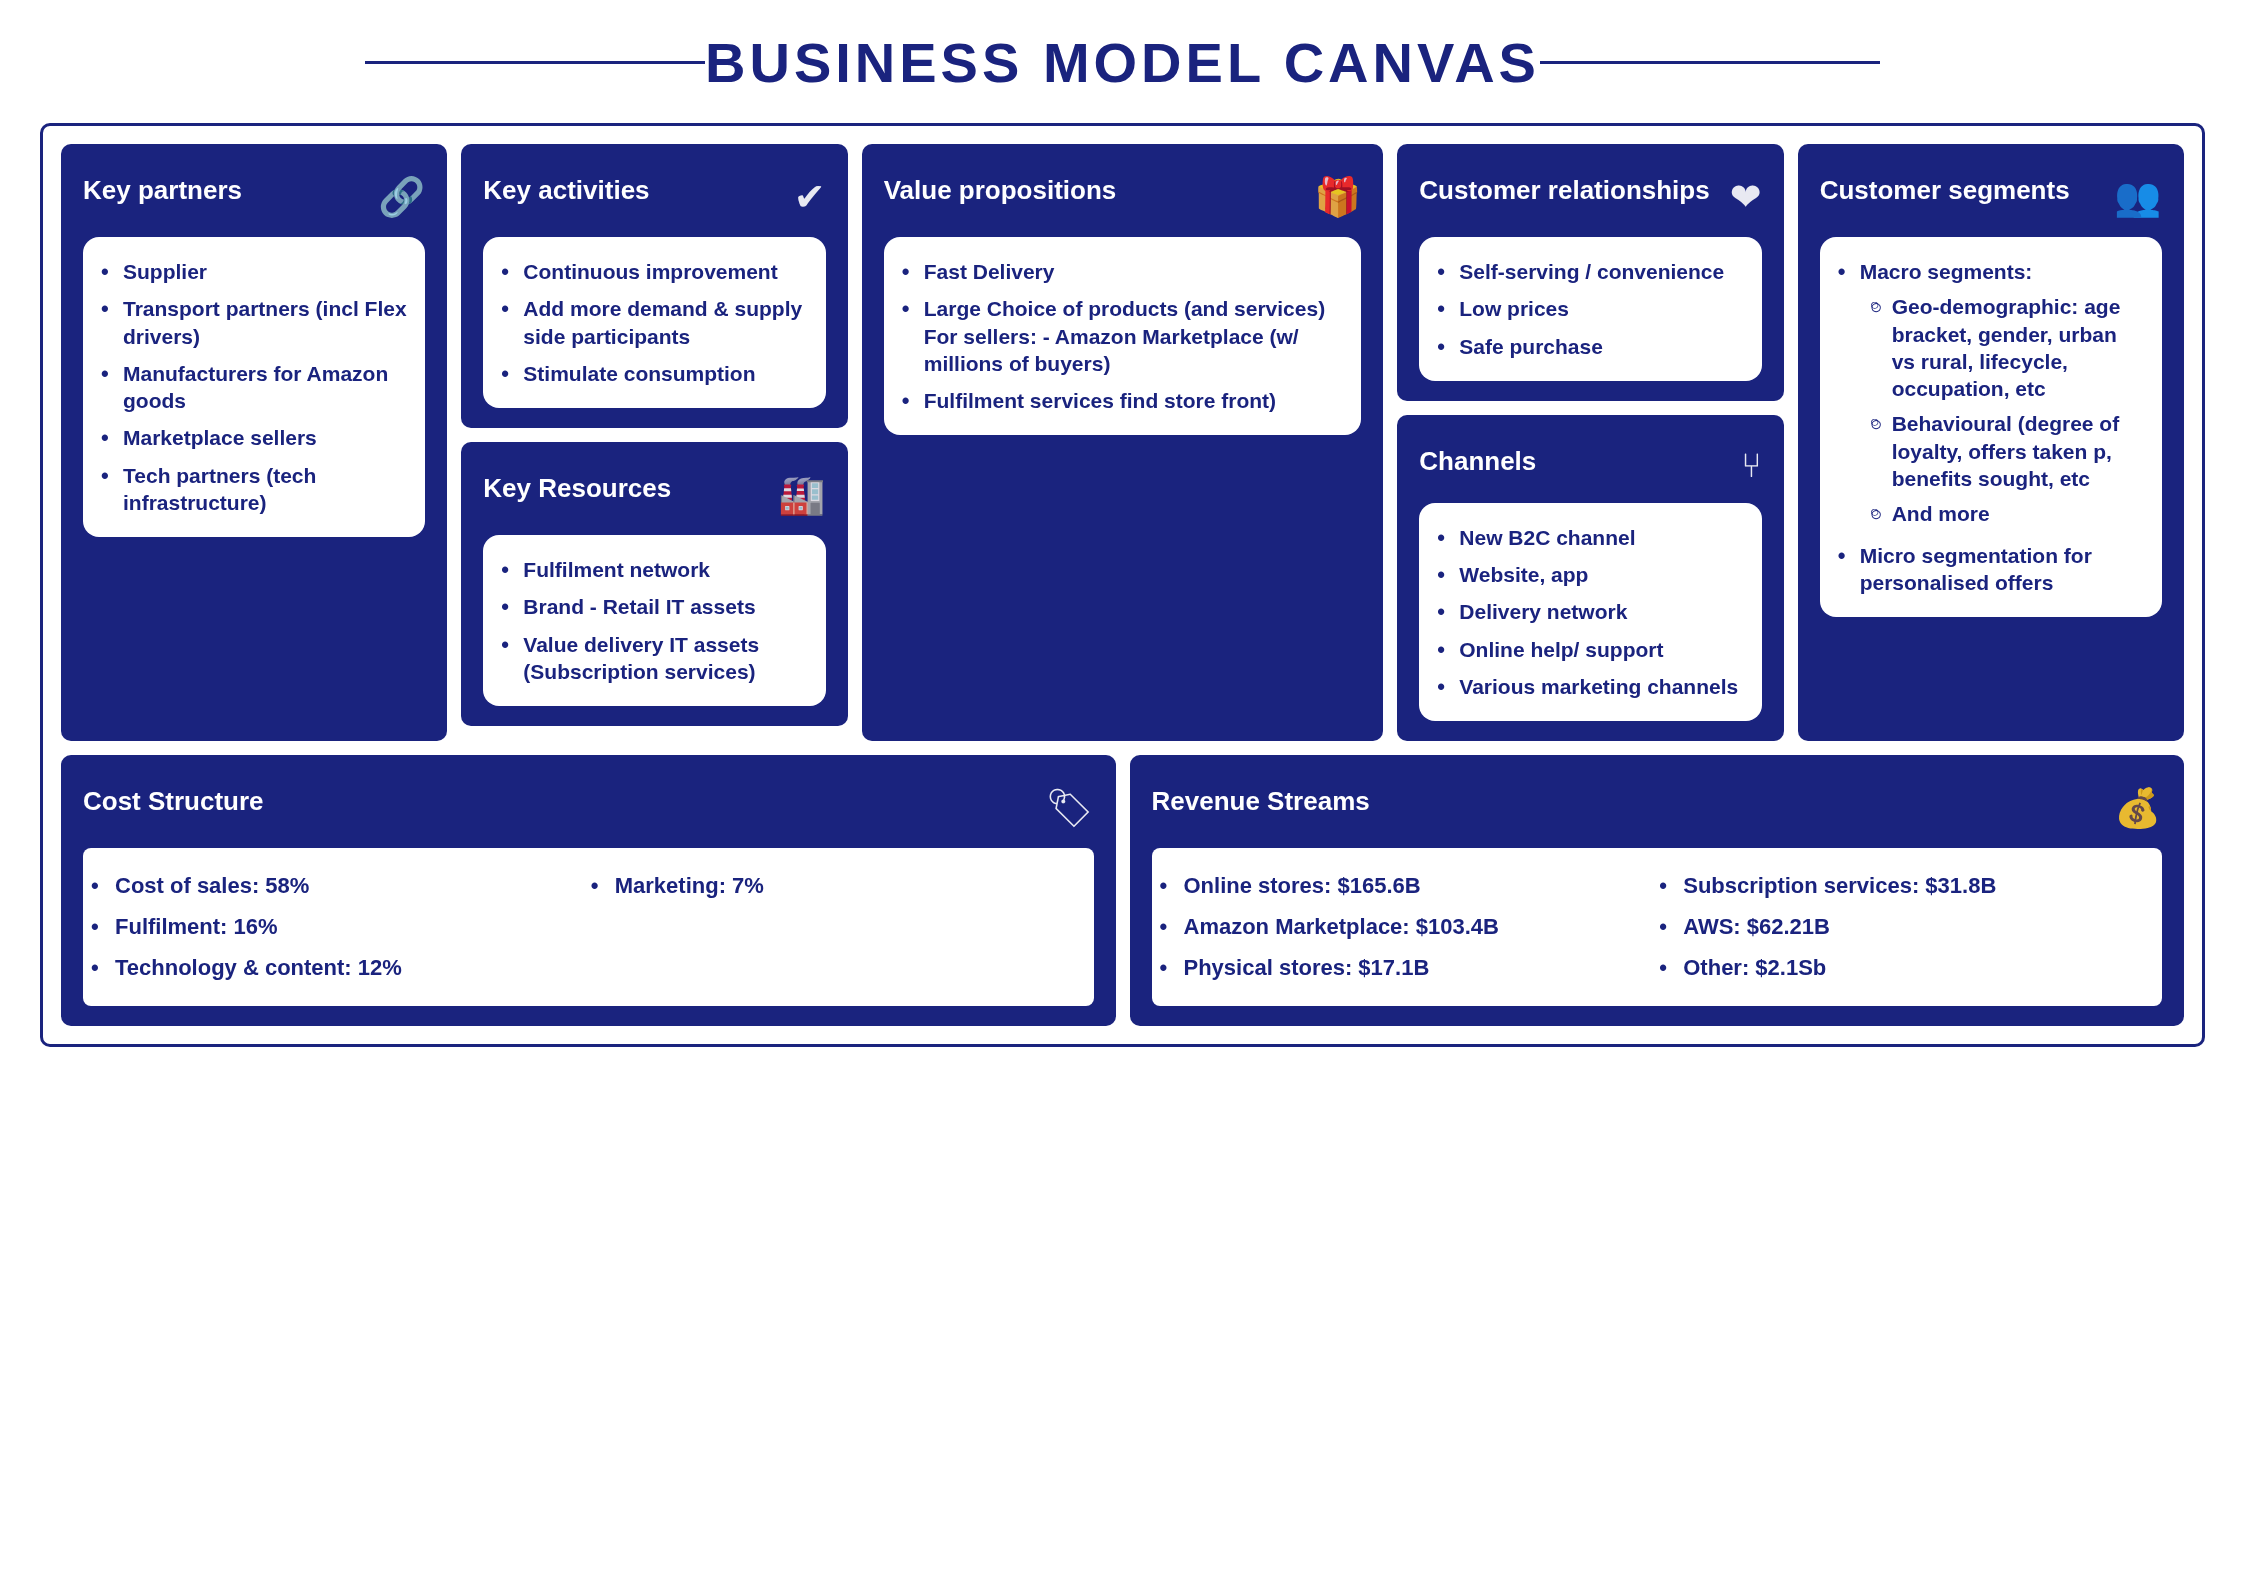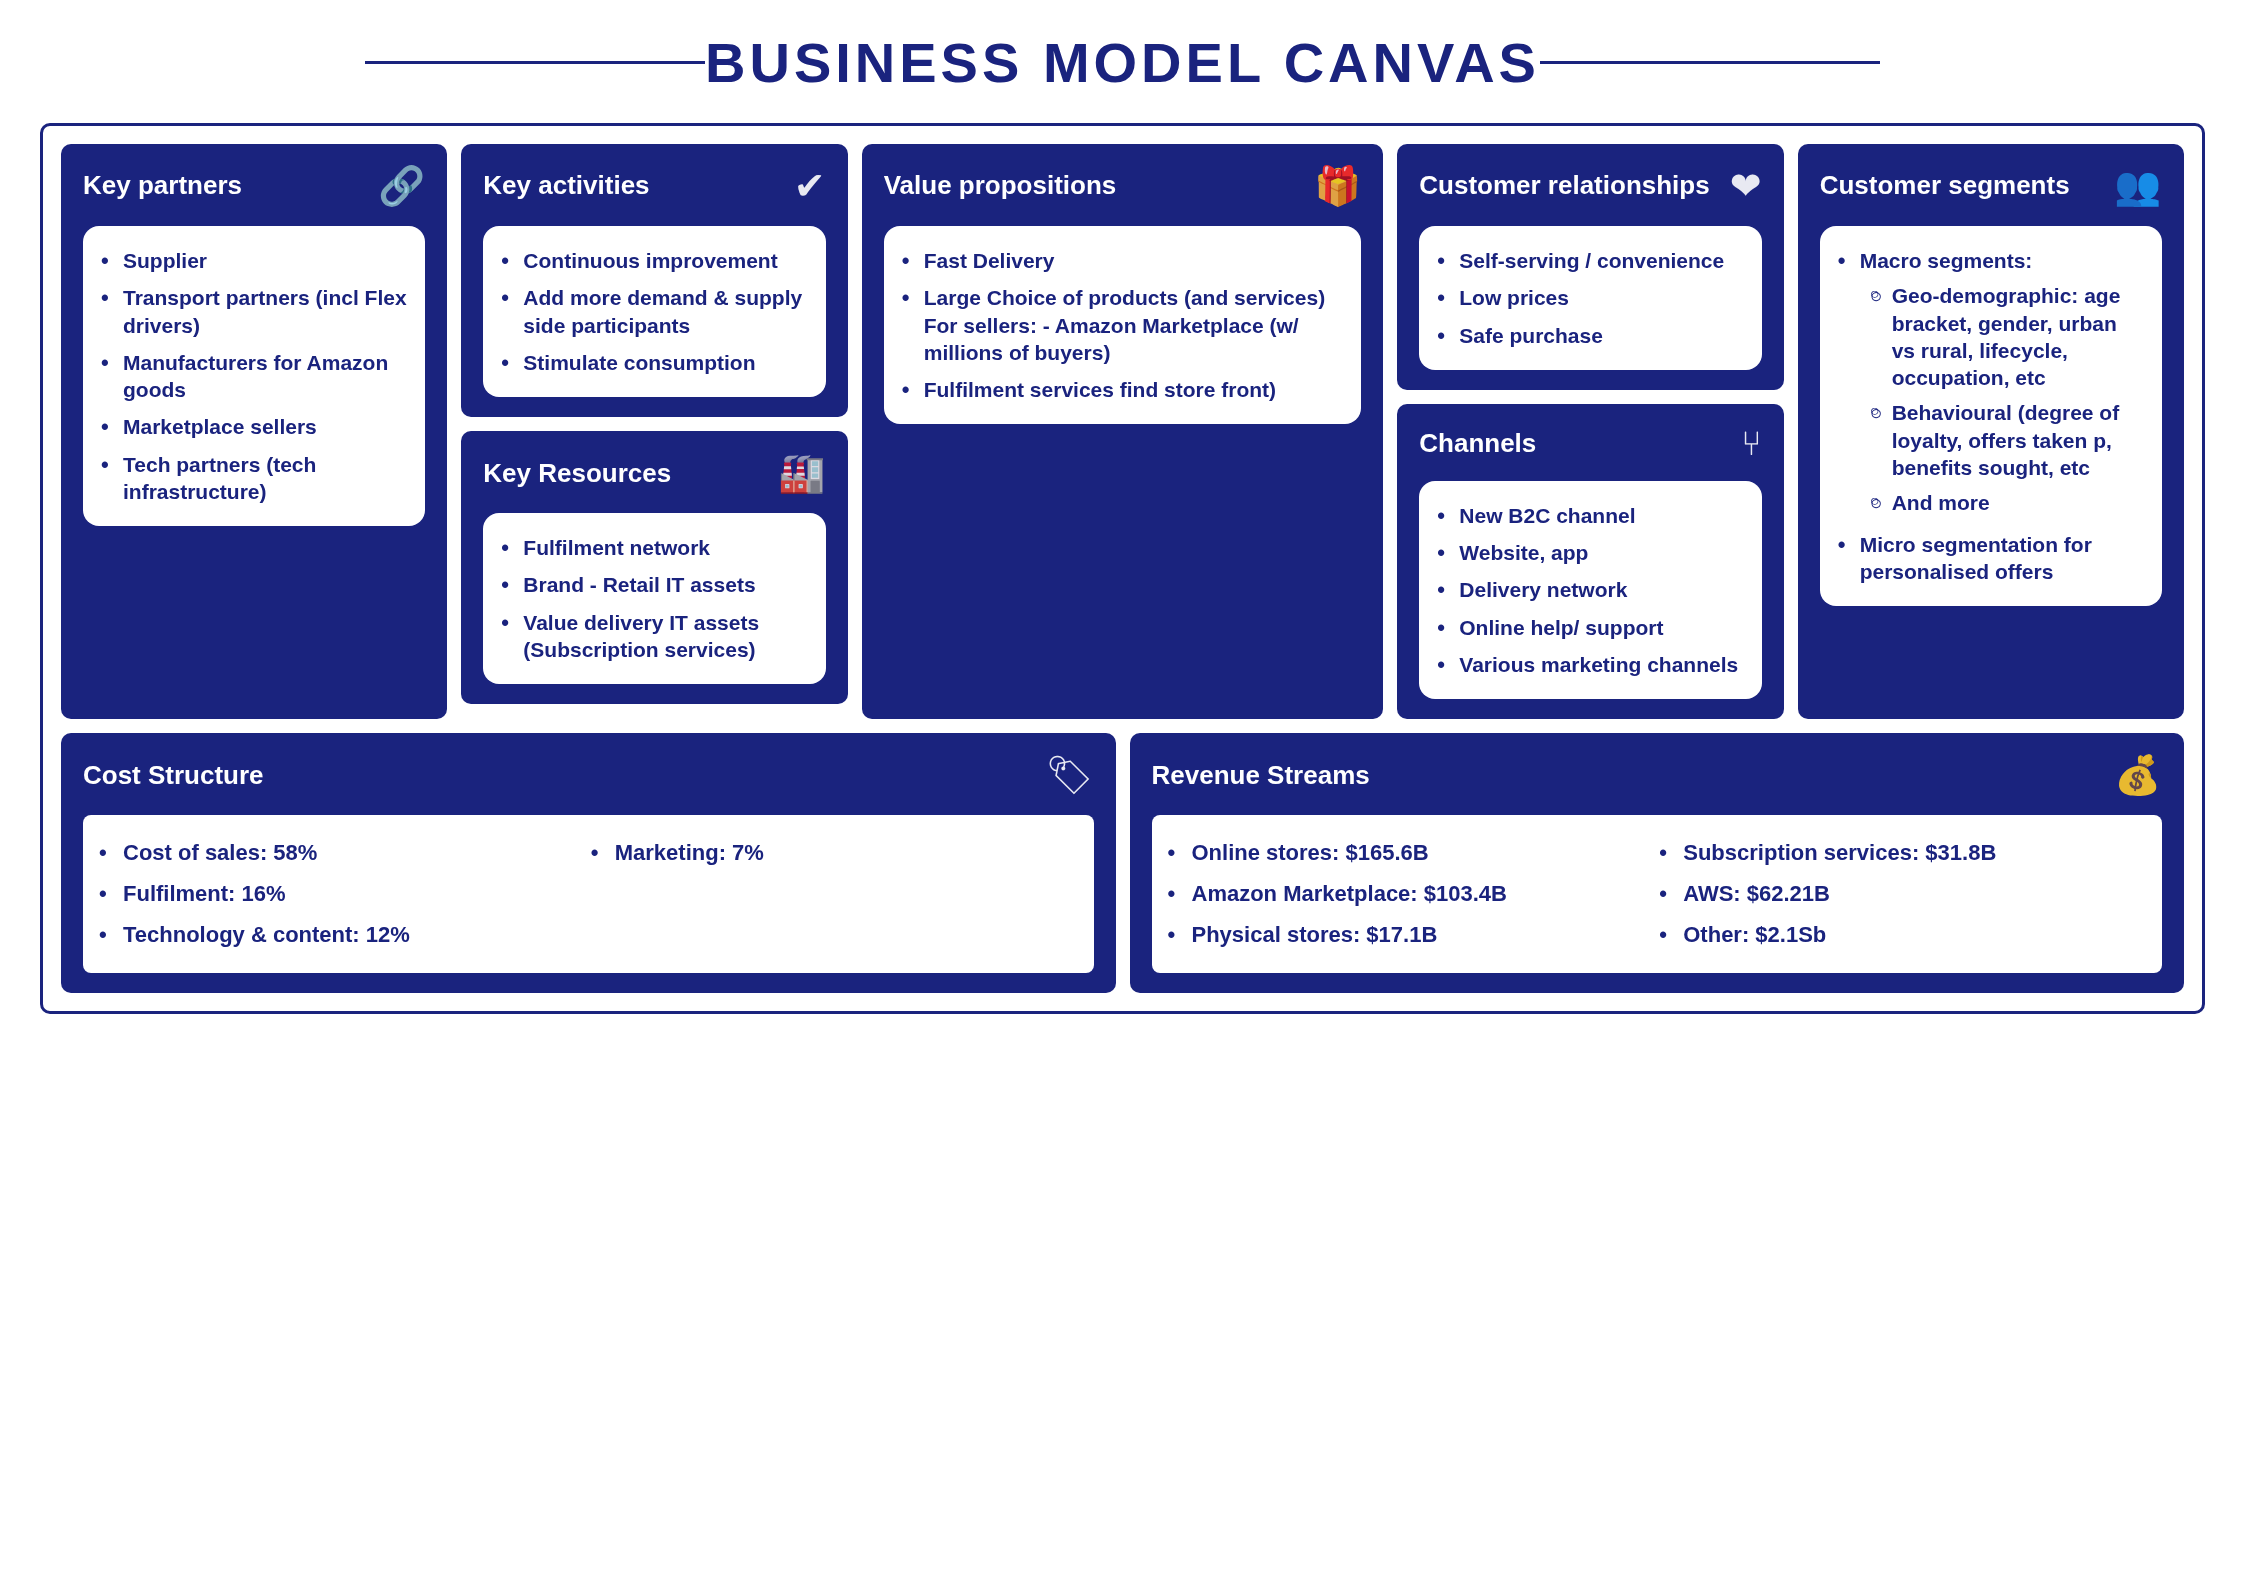--- a/index.html
+++ b/index.html
@@ -62,23 +62,23 @@
 
     .card {
       background: #1a237e;
       border-radius: 10px;
       padding: 20px 22px;
       color: #fff;
     }
 
     .card-header {
       display: flex;
-      align-items: center;
       justify-content: space-between;
       margin-bottom: 18px;
+      margin-top: 11px;
     }
 
     .card-title {
       font-size: 26px;
       font-weight: 800;
       color: #fff;
       line-height: 1.2;
     }
 
     .card-icon {
@@ -135,21 +135,21 @@
     
     .bottom-section {
       display: grid;
       grid-template-columns: 1fr 1fr;
       gap: 14px;
     }
 
     .bottom-card-body {
       background: #fff;
       border-radius: 8px;
-      padding: 18px 16px;
+      padding: 18px 8px;
       display: grid;
       grid-template-columns: 1fr 1fr;
       gap: 5px;
     }
 
     .bottom-card-body ul {
       list-style: none;
     }
 
     .bottom-card-body ul li {

